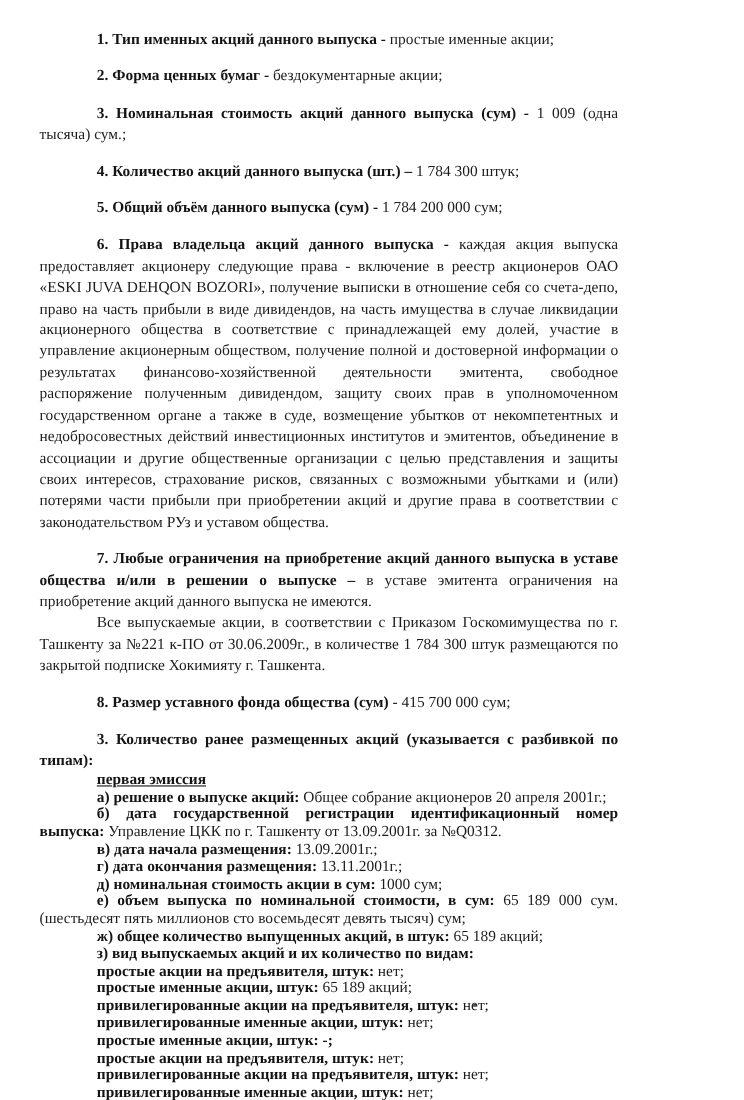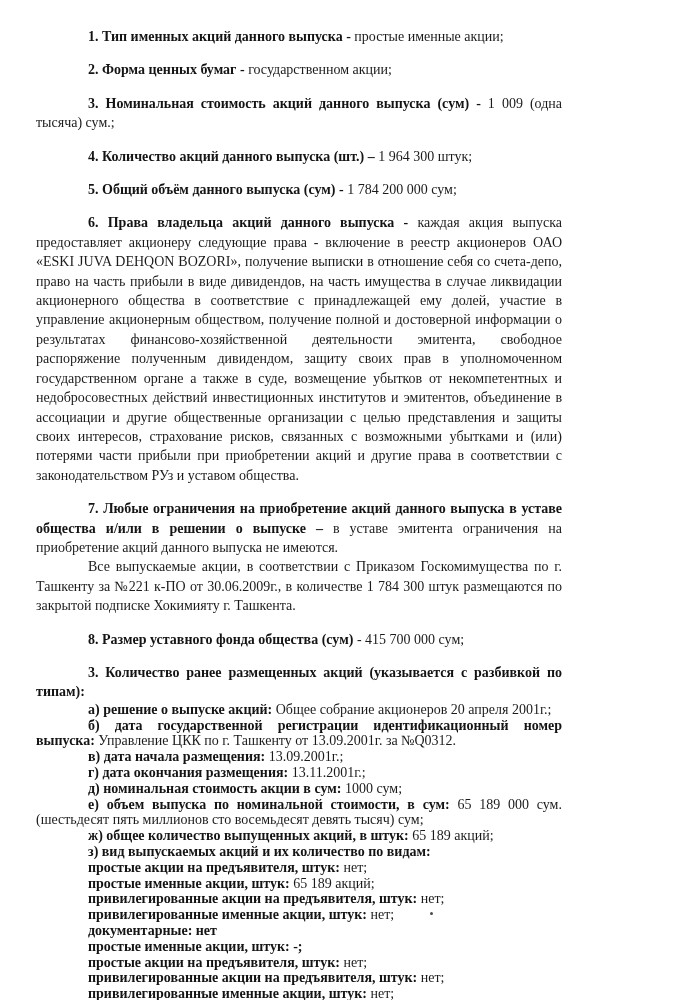--- a/index.html
+++ b/index.html
@@ -32,38 +32,39 @@
     border-radius:50%;
   }
 </style>
 </head>
 <body>
 
 <div class="page">
 
   <p class="para"><span class="b">1. Тип именных акций данного выпуска - </span><span>простые именные акции;</span></p>
 
-  <p class="para gap"><span class="b">2. Форма ценных бумаг - </span><span>государственном акции;</span></p>
+  <p class="para gap"><span class="b">2. Форма ценных бумаг - </span><span>бездокументарные акции;</span></p>
 
   <p class="para gap"><span class="b">3. Номинальная стоимость акций данного выпуска (сум) - </span><span>1 009 (одна тысяча) сум.;</span></p>
 
-  <p class="para gap"><span class="b">4. Количество акций данного выпуска (шт.) – </span><span>1 964 300 штук;</span></p>
+  <p class="para gap"><span class="b">4. Количество акций данного выпуска (шт.) – </span><span>1 784 300 штук;</span></p>
 
   <p class="para gap"><span class="b">5. Общий объём данного выпуска (сум) - </span><span>1 784 200 000 сум;</span></p>
 
   <p class="para gap"><span class="b">6. Права владельца акций данного выпуска - </span><span>каждая акция выпуска предоставляет акционеру следующие права - включение в реестр акционеров ОАО «ESKI JUVA DEHQON BOZORI», получение выписки в отношение себя со счета-депо, право на часть прибыли в виде дивидендов, на часть имущества в случае ликвидации акционерного общества в соответствие с принадлежащей ему долей, участие в управление акционерным обществом, получение полной и достоверной информации о результатах финансово-хозяйственной деятельности эмитента, свободное распоряжение полученным дивидендом, защиту своих прав в уполномоченном государственном органе а также в суде, возмещение убытков от некомпетентных и недобросовестных действий инвестиционных институтов и эмитентов, объединение в ассоциации и другие общественные организации с целью представления и защиты своих интересов, страхование рисков, связанных с возможными убытками и (или) потерями части прибыли при приобретении акций и другие права в соответствии с законодательством РУз и уставом общества.</span></p>
 
   <p class="para gap"><span class="b">7. Любые ограничения на приобретение акций данного выпуска в уставе общества и/или в решении о выпуске – </span><span>в уставе эмитента ограничения на приобретение акций данного выпуска не имеются.</span></p>
 
   <p class="para"><span class="b"></span><span>Все выпускаемые акции, в соответствии с Приказом Госкомимущества по г. Ташкенту за №221 к-ПО от 30.06.2009г., в количестве 1 784 300 штук размещаются по закрытой подписке Хокимияту г. Ташкента.</span></p>
 
   <p class="para gap"><span class="b">8. Размер уставного фонда общества (сум)</span><span>  - 415 700 000 сум;</span></p>
 
   <p class="para gap"><span class="b">3. Количество ранее размещенных акций (указывается с разбивкой по типам):</span><span></span></p>
 
+  <p class="para tight"><span class="b u">первая эмиссия</span><span></span></p>
 
   <p class="para tight"><span class="b">а) решение о выпуске акций: </span><span>Общее собрание акционеров 20 апреля 2001г.;</span></p>
 
   <p class="para tight"><span class="b">б) дата государственной регистрации идентификационный номер выпуска: </span><span>Управление ЦКК по г. Ташкенту от 13.09.2001г. за №Q0312.</span></p>
 
   <p class="para tight"><span class="b">в) дата начала размещения: </span><span>13.09.2001г.;</span></p>
 
   <p class="para tight"><span class="b">г) дата окончания размещения: </span><span>13.11.2001г.;</span></p>
 
   <p class="para tight"><span class="b">д) номинальная стоимость акции в сум: </span><span>1000 сум;</span></p>
@@ -76,21 +77,20 @@
 
   <p class="para tight"><span class="b">простые акции на предъявителя, штук: </span><span>нет;</span></p>
 
   <p class="para tight"><span class="b">простые именные акции, штук: </span><span>65 189  акций;</span></p>
 
   <p class="para tight"><span class="b">привилегированные акции на предъявителя, штук: </span><span>нет;</span></p>
 
   <p class="para tight"><span class="b">привилегированные именные акции, штук: </span><span>нет;</span></p>
 
 
-  <p class="para tight"><span class="b">документарные: нет</span><span></span></p>
 
   <p class="para tight"><span class="b">простые именные акции, штук: -;</span><span></span></p>
 
   <p class="para tight"><span class="b">простые акции на предъявителя, штук: </span><span>нет;</span></p>
 
   <p class="para tight"><span class="b">привилегированные акции на предъявителя, штук: </span><span>нет;</span></p>
 
   <p class="para tight"><span class="b">привилегированные именные акции, штук: </span><span>нет;</span></p>
 
   <span class="speck" style="left:430px;top:912px;"></span>

